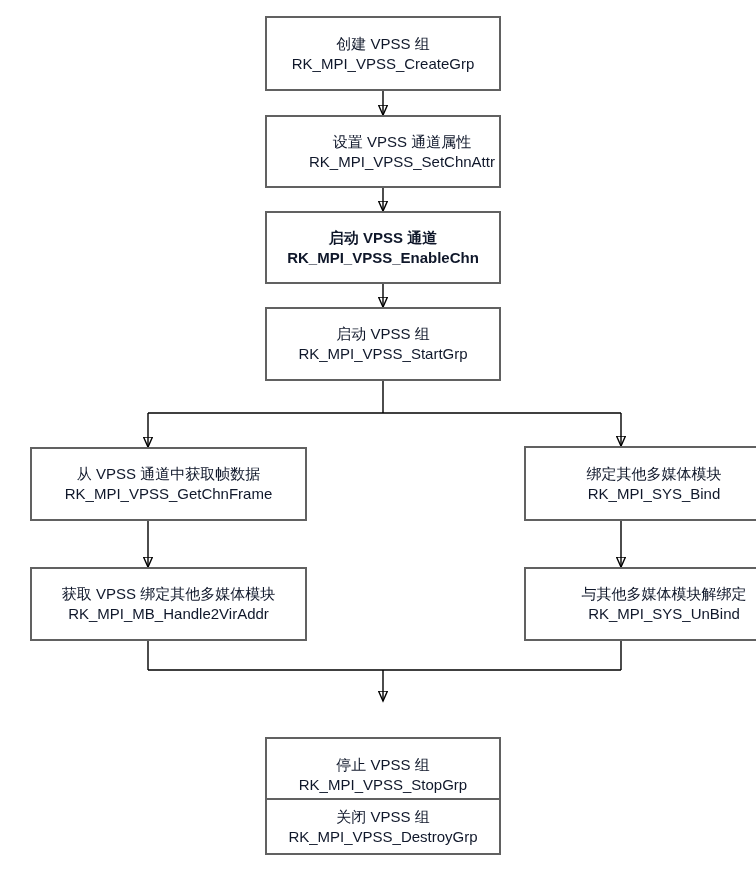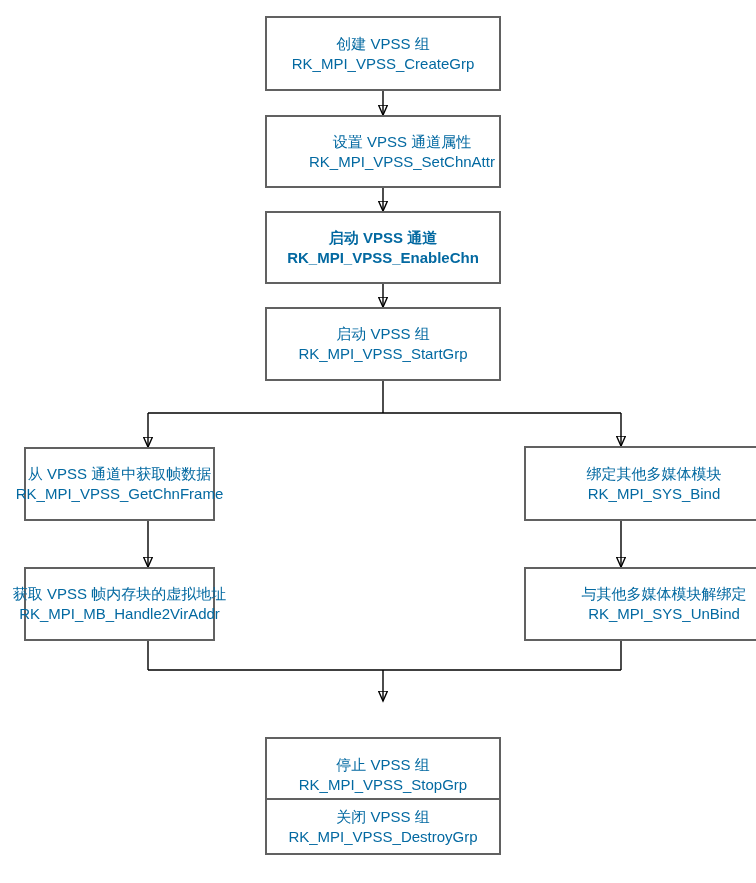--- a/index.html
+++ b/index.html
@@ -14,35 +14,35 @@
   .node {
     position: absolute;
     box-sizing: border-box;
     border: 2px solid #616161;
     background: #ffffff;
     display: flex;
     flex-direction: column;
     align-items: center;
     justify-content: center;
     text-align: center;
-    color: #0369a1;
+    color: #0f172a;
     font-size: 15px;
     line-height: 20px;
     white-space: nowrap;
   }
   
   .col-main { left: 265px; width: 236px; }
   #n-create-grp   { top: 16px;  height: 75px; }
   #n-set-chn-attr { top: 115px; height: 73px; padding-left: 38px; }
   #n-enable-chn   { top: 211px; height: 73px; font-weight: bold; }
   #n-start-grp    { top: 307px; height: 74px; }
   #n-stop-grp     { top: 701px; height: 75px; margin-top: 36px; }
   #n-destroy-grp  { top: 798px; height: 57px; }
   
-  .col-left { left: 24px; width: 191px; }
+  .col-left { left: 30px; width: 277px; }
   #n-get-chn-frame  { top: 447px; height: 74px; }
   #n-handle2viraddr { top: 567px; height: 74px; }
   
   .col-right { left: 505px; width: 260px; margin-left: 19px; }
   #n-sys-bind   { top: 446px; height: 75px; }
   #n-sys-unbind { top: 567px; height: 74px; padding-left: 20px; }
 
   #edge-layer {
     position: absolute;
     left: 0; top: 0;
@@ -101,21 +101,21 @@
     <span>启动 VPSS 组</span>
     <span>RK_MPI_VPSS_StartGrp</span>
   </div>
 
   <div id="n-get-chn-frame" class="node col-left">
     <span>从 VPSS 通道中获取帧数据</span>
     <span>RK_MPI_VPSS_GetChnFrame</span>
   </div>
 
   <div id="n-handle2viraddr" class="node col-left">
-    <span>获取 VPSS 帧内存块的虚拟地址</span>
+    <span>获取 VPSS 绑定其他多媒体模块</span>
     <span>RK_MPI_MB_Handle2VirAddr</span>
   </div>
 
   <div id="n-sys-bind" class="node col-right">
     <span>绑定其他多媒体模块</span>
     <span>RK_MPI_SYS_Bind</span>
   </div>
 
   <div id="n-sys-unbind" class="node col-right">
     <span>与其他多媒体模块解绑定</span>

